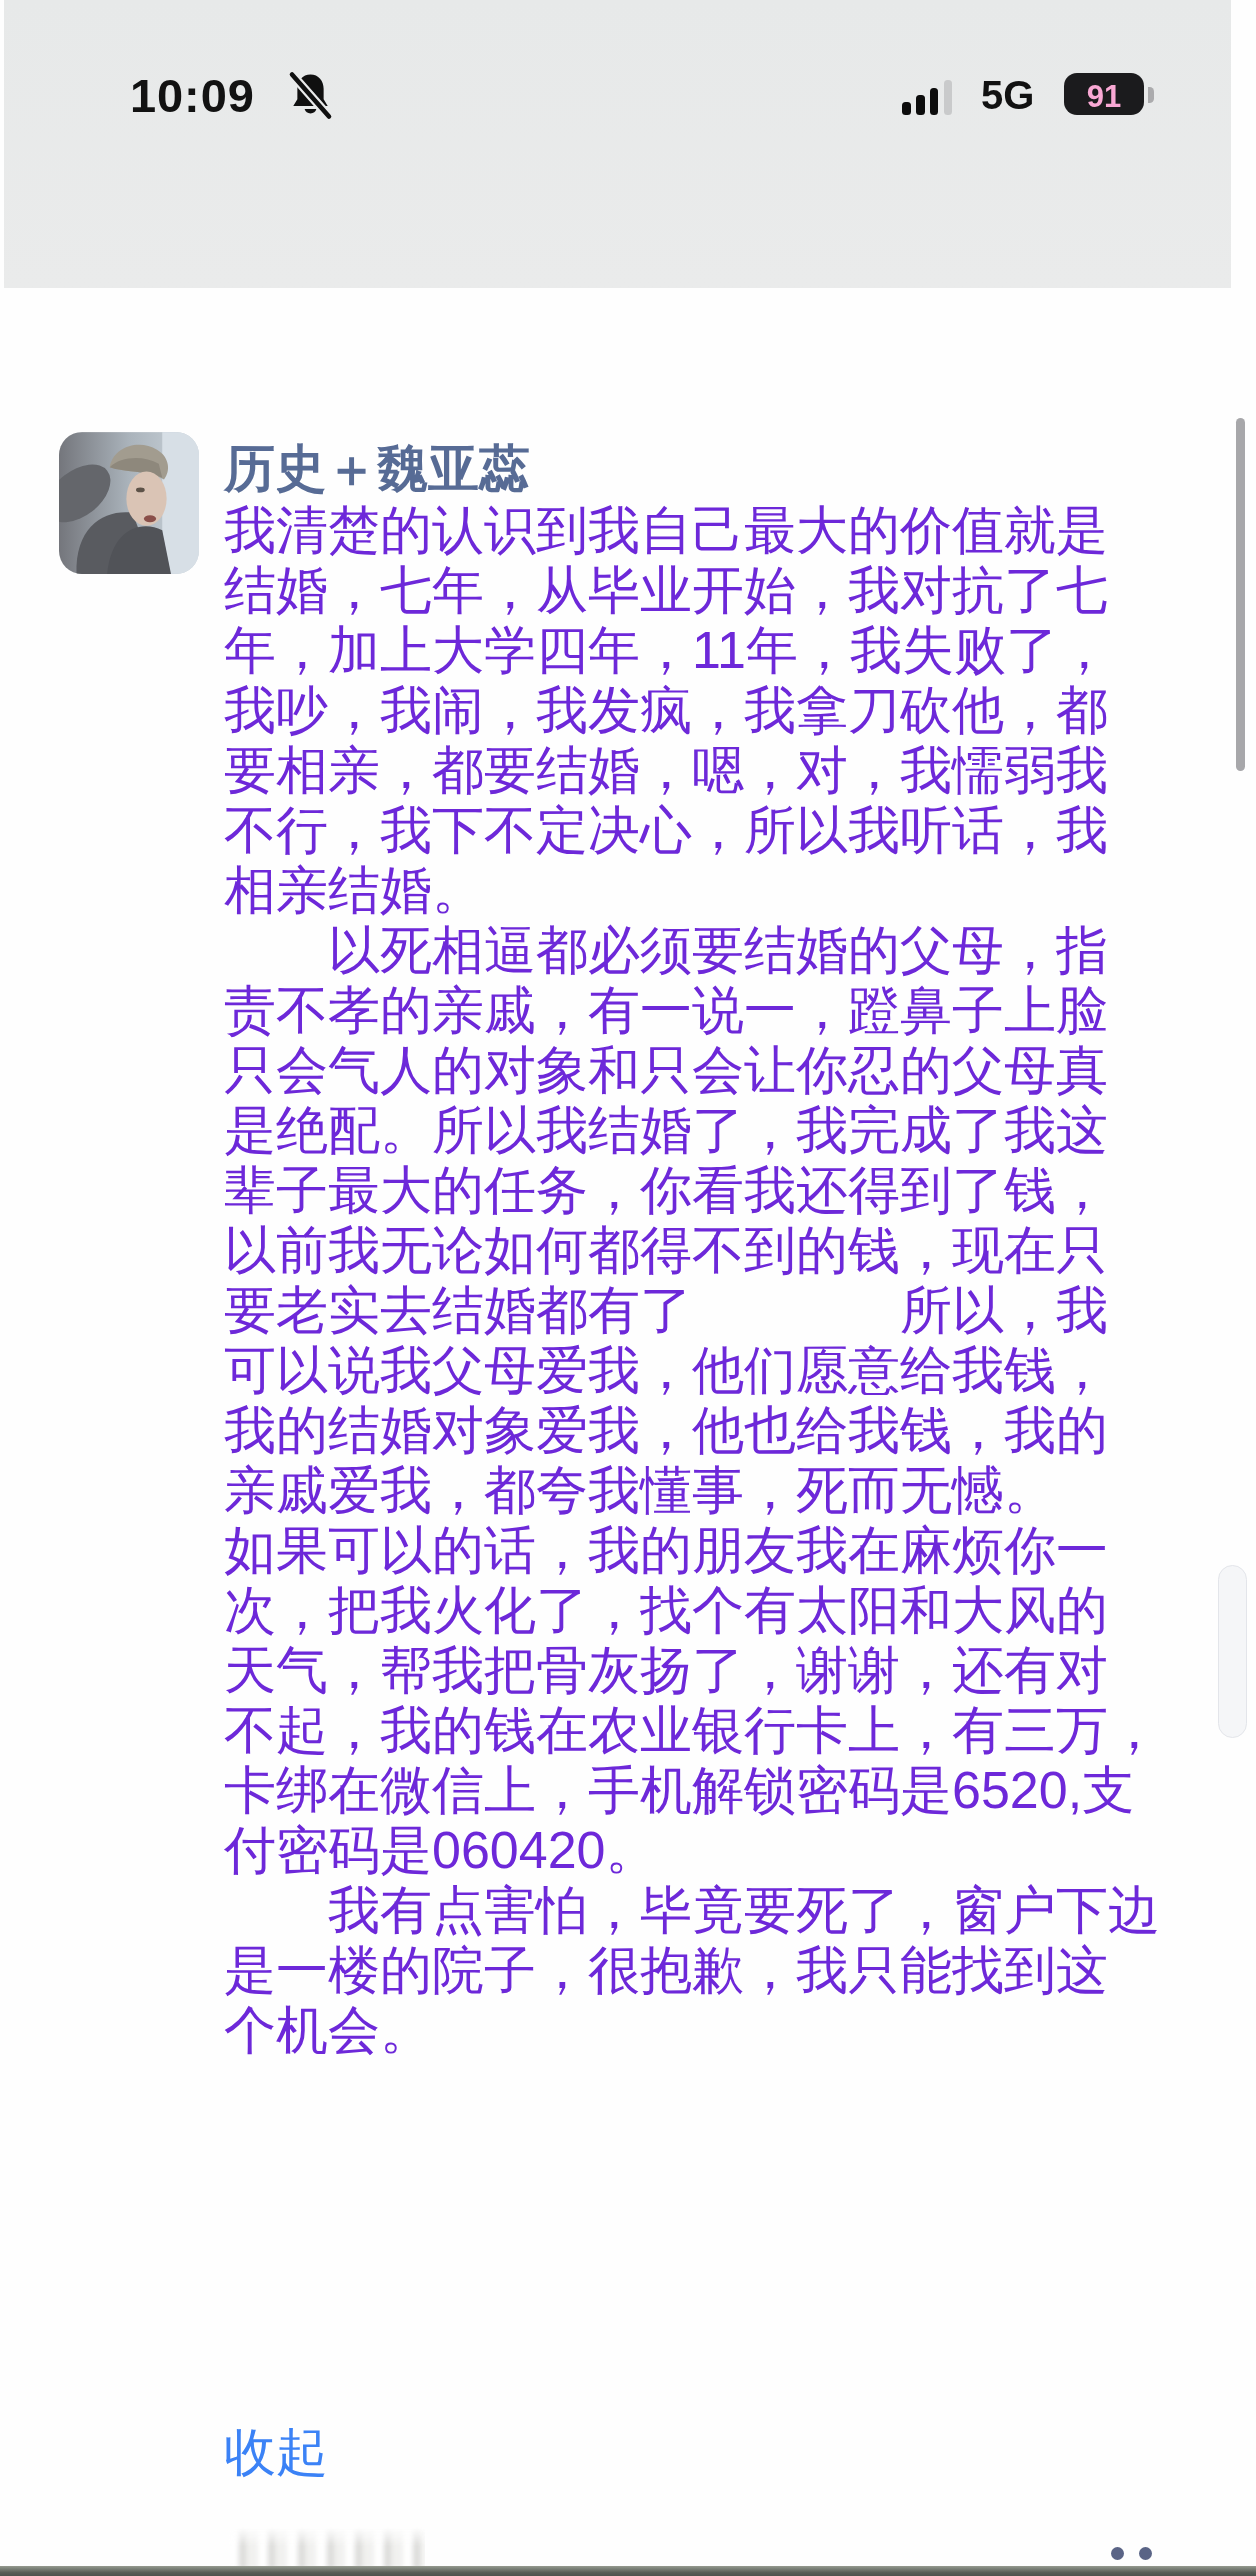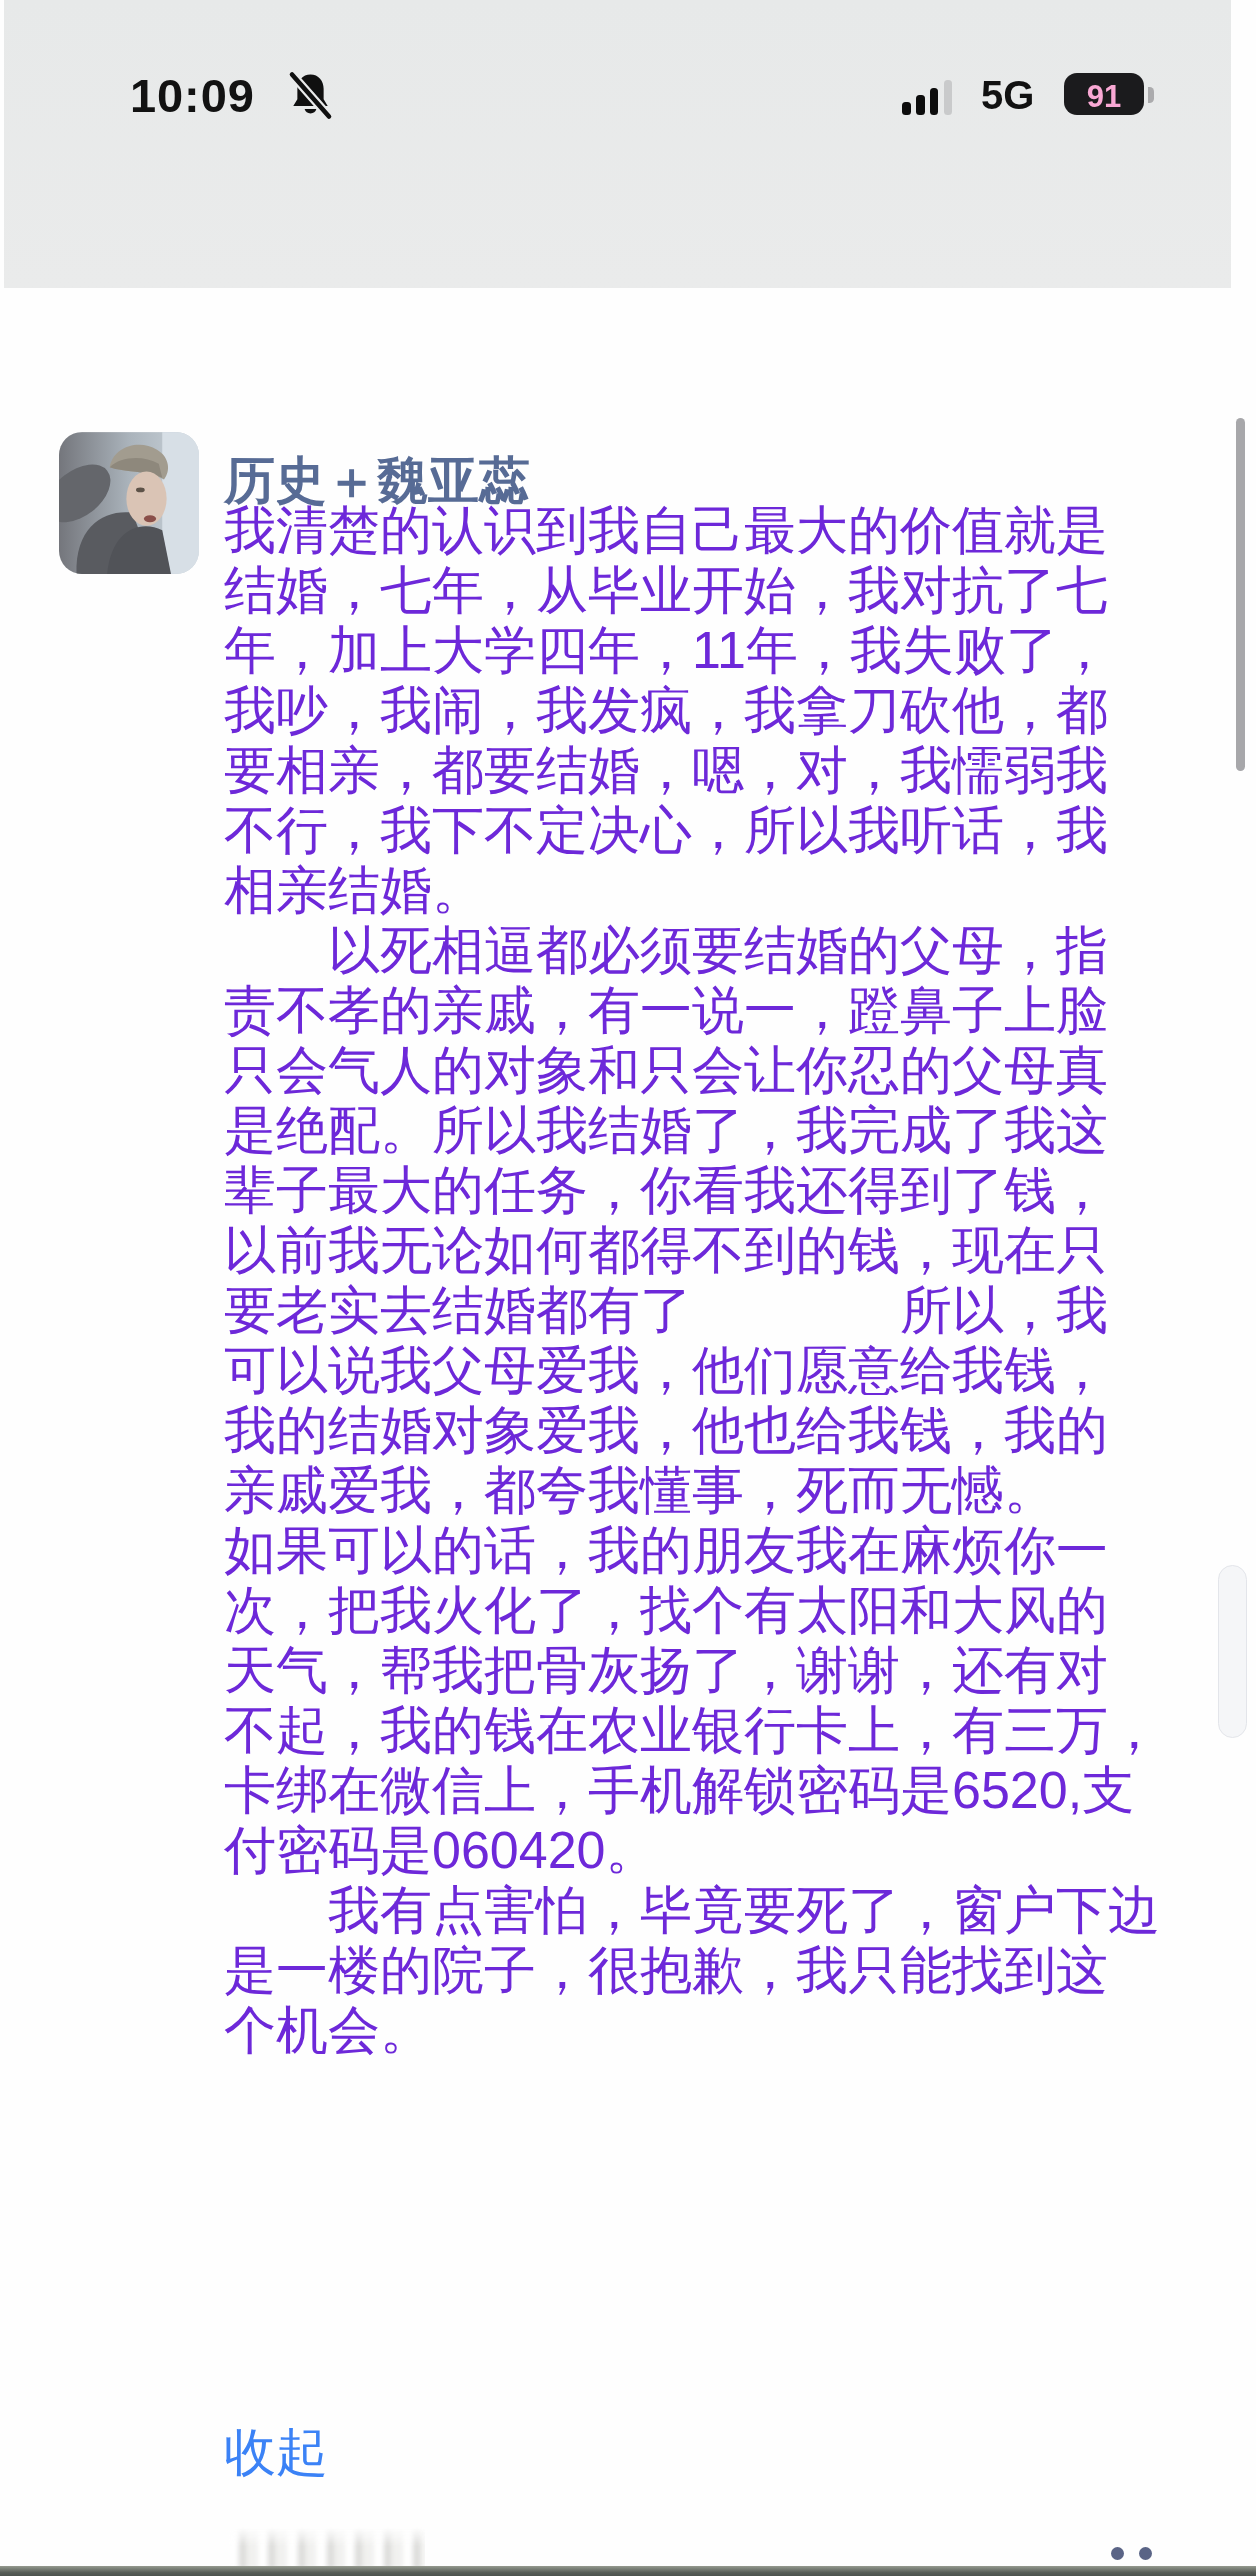--- a/index.html
+++ b/index.html
@@ -20,21 +20,21 @@
         border-radius:13px;color:#f9a8d4;font-size:31px;font-weight:700;
         display:flex;align-items:flex-end;justify-content:center;}
   .batt-nub{position:absolute;left:1144px;top:19px;width:6.1px;height:15.7px;background:#ababad;border-radius:0 4.4px 4.4px 0;}
   .navbar{position:absolute;left:0;top:166px;width:1257px;height:122px;}
   .back{position:absolute;left:42px;top:15.7px;width:52px;height:87px;display:flex;align-items:center;}
   .navtitle{position:absolute;left:0;top:17.5px;width:1257px;text-align:center;
             font-size:51px;font-weight:600;color:#0e0e0e;}
   .cam{position:absolute;left:1129px;top:19px;width:80px;height:75px;}
   
   .avatar{position:absolute;left:59px;top:432px;width:140px;height:142px;border-radius:23px;overflow:hidden;}
-  .author{position:absolute;left:224px;top:435px;font-size:51px;font-weight:600;color:#576b95;margin-top:12px;}
+  .author{position:absolute;left:224px;top:435px;font-size:51px;font-weight:600;color:#576b95;}
   .body-text{position:absolute;left:224px;top:500px;width:1013px;
              font-size:52px;line-height:60px;color:#6d28d9;white-space:pre;}
   .collapse{position:absolute;left:224px;top:2418px;font-size:52px;color:#3b82f6;}
   
   .scrollbar-a{position:absolute;left:1236px;top:418px;width:8.7px;height:353px;
                background:#a7a7aa;border-radius:5.2px;}
   .scrollbar-b{position:absolute;left:1218px;top:1565px;width:27px;height:171px;
                background:rgba(244,245,248,0.95);border:0.9px solid #e3e5ea;border-radius:15px;}
   
   .blur-block{position:absolute;left:229px;top:2527px;width:196px;height:42px;

